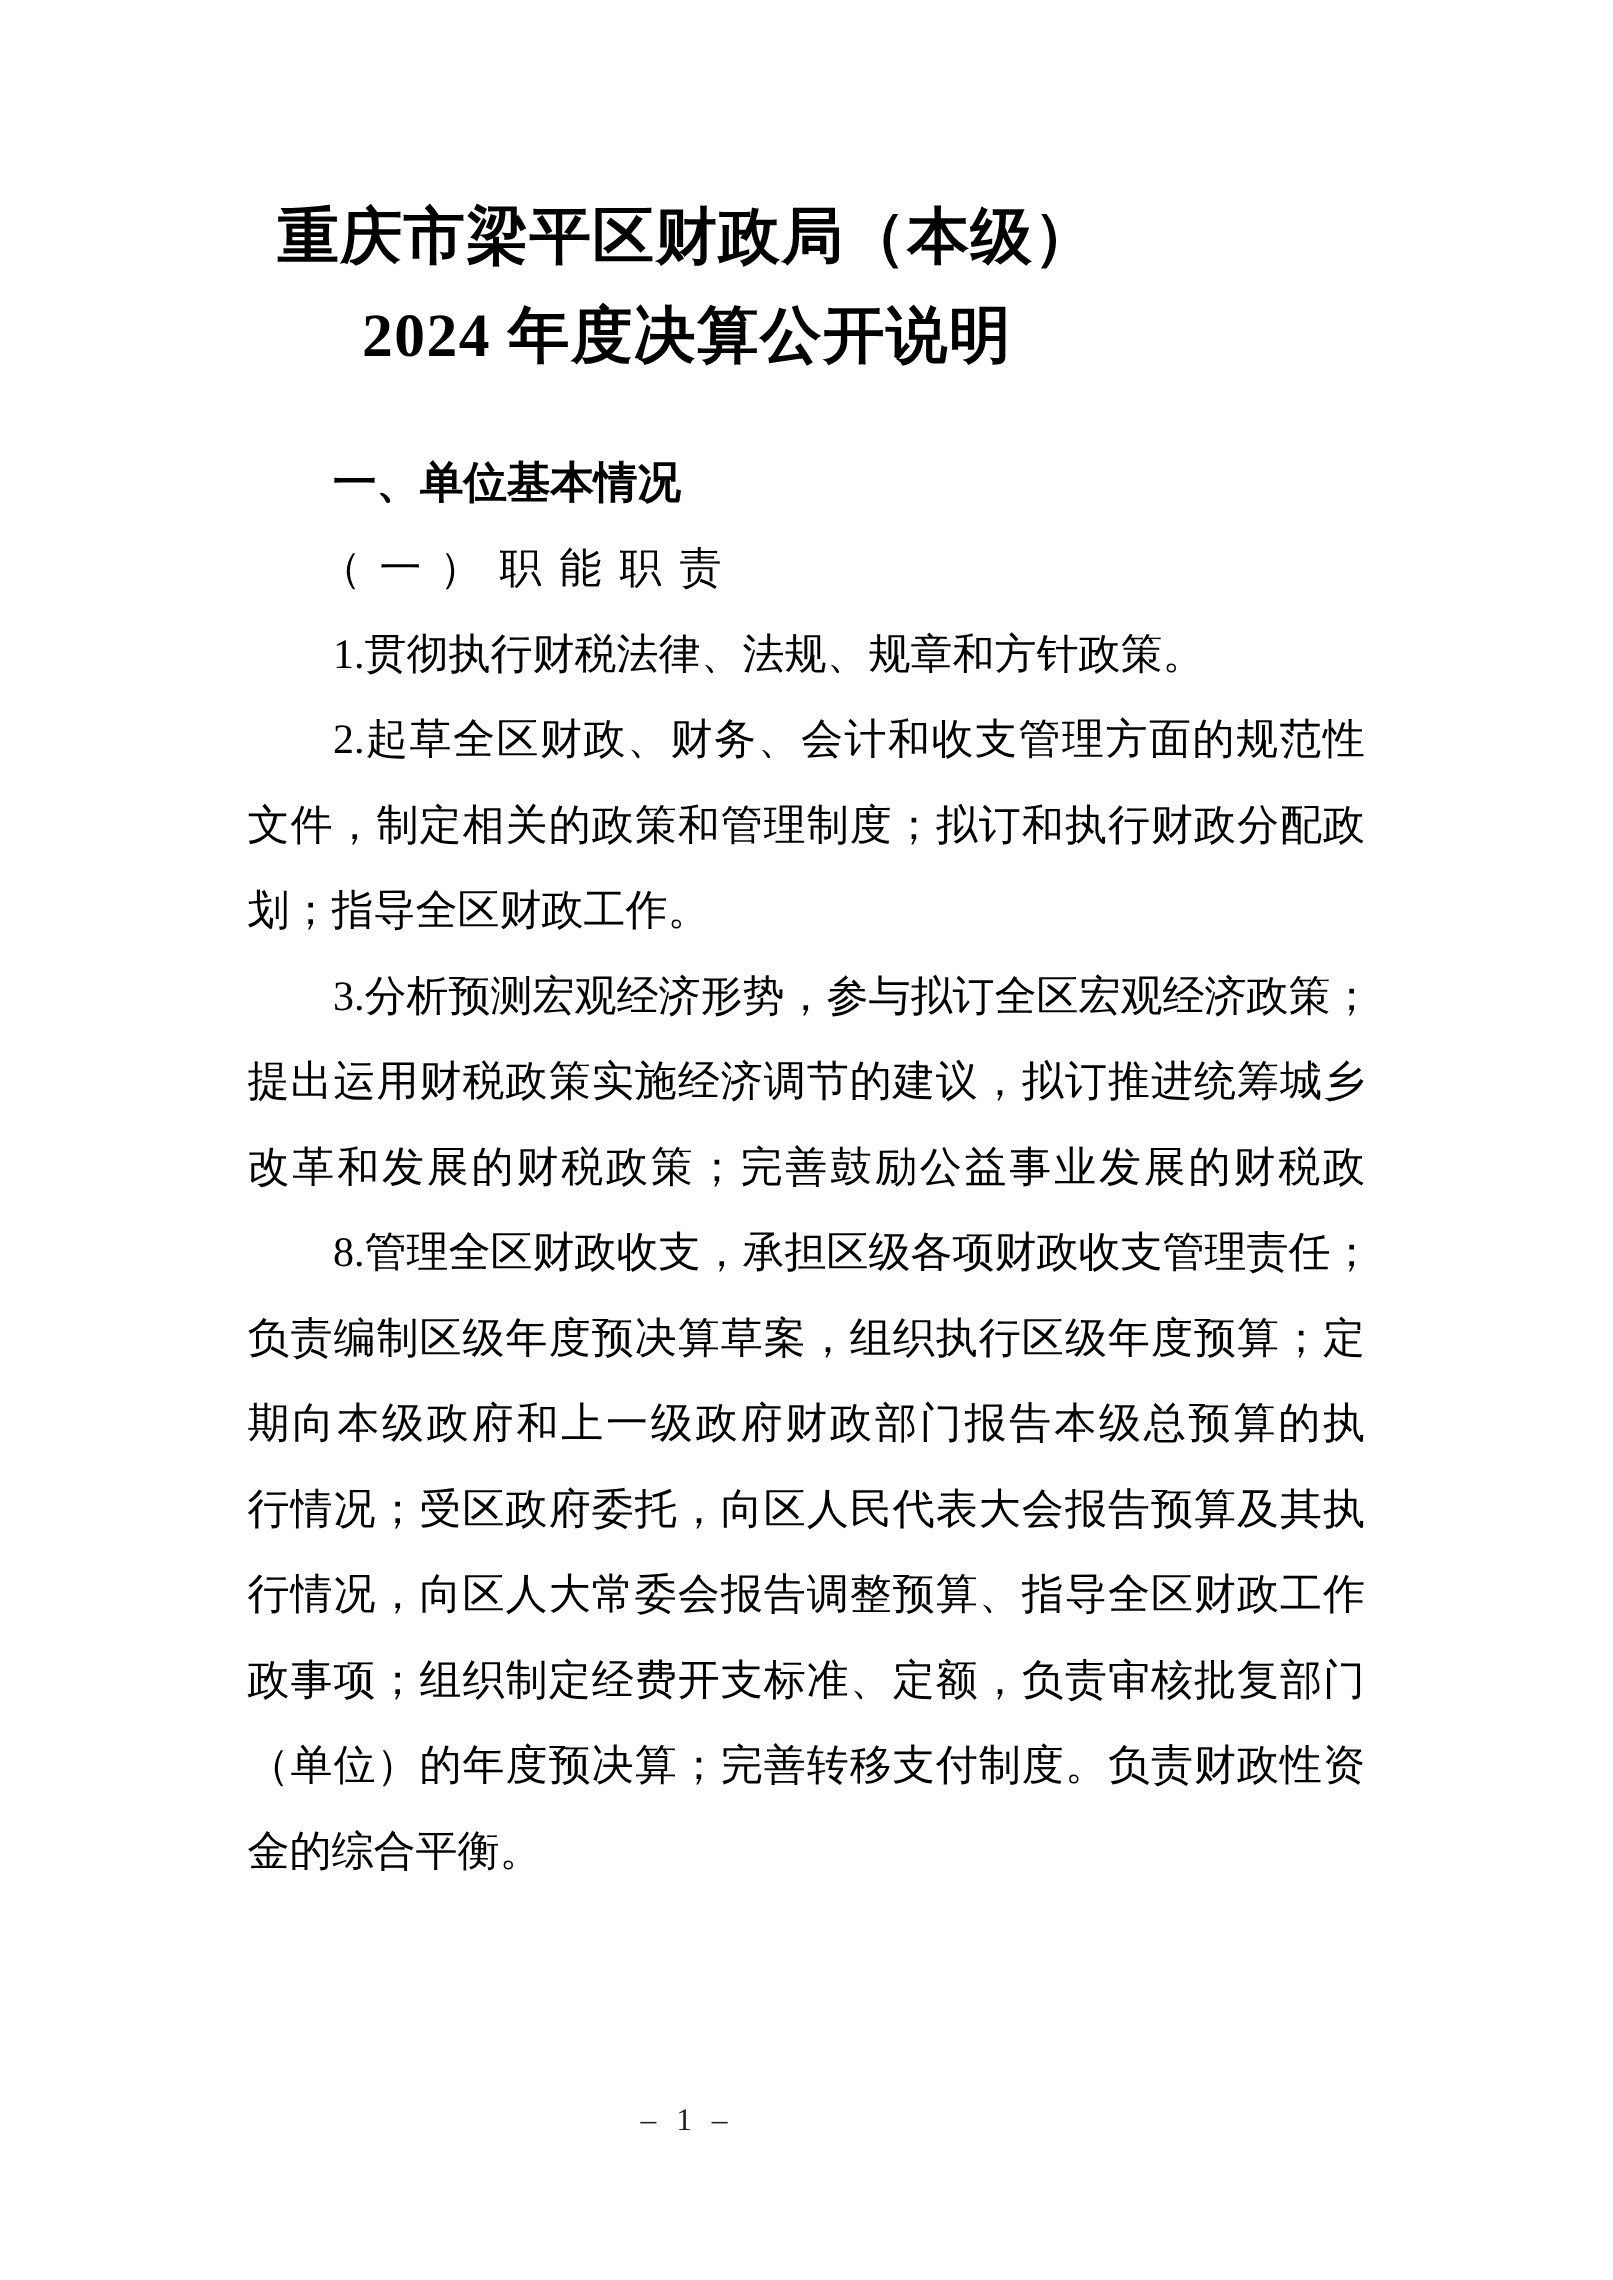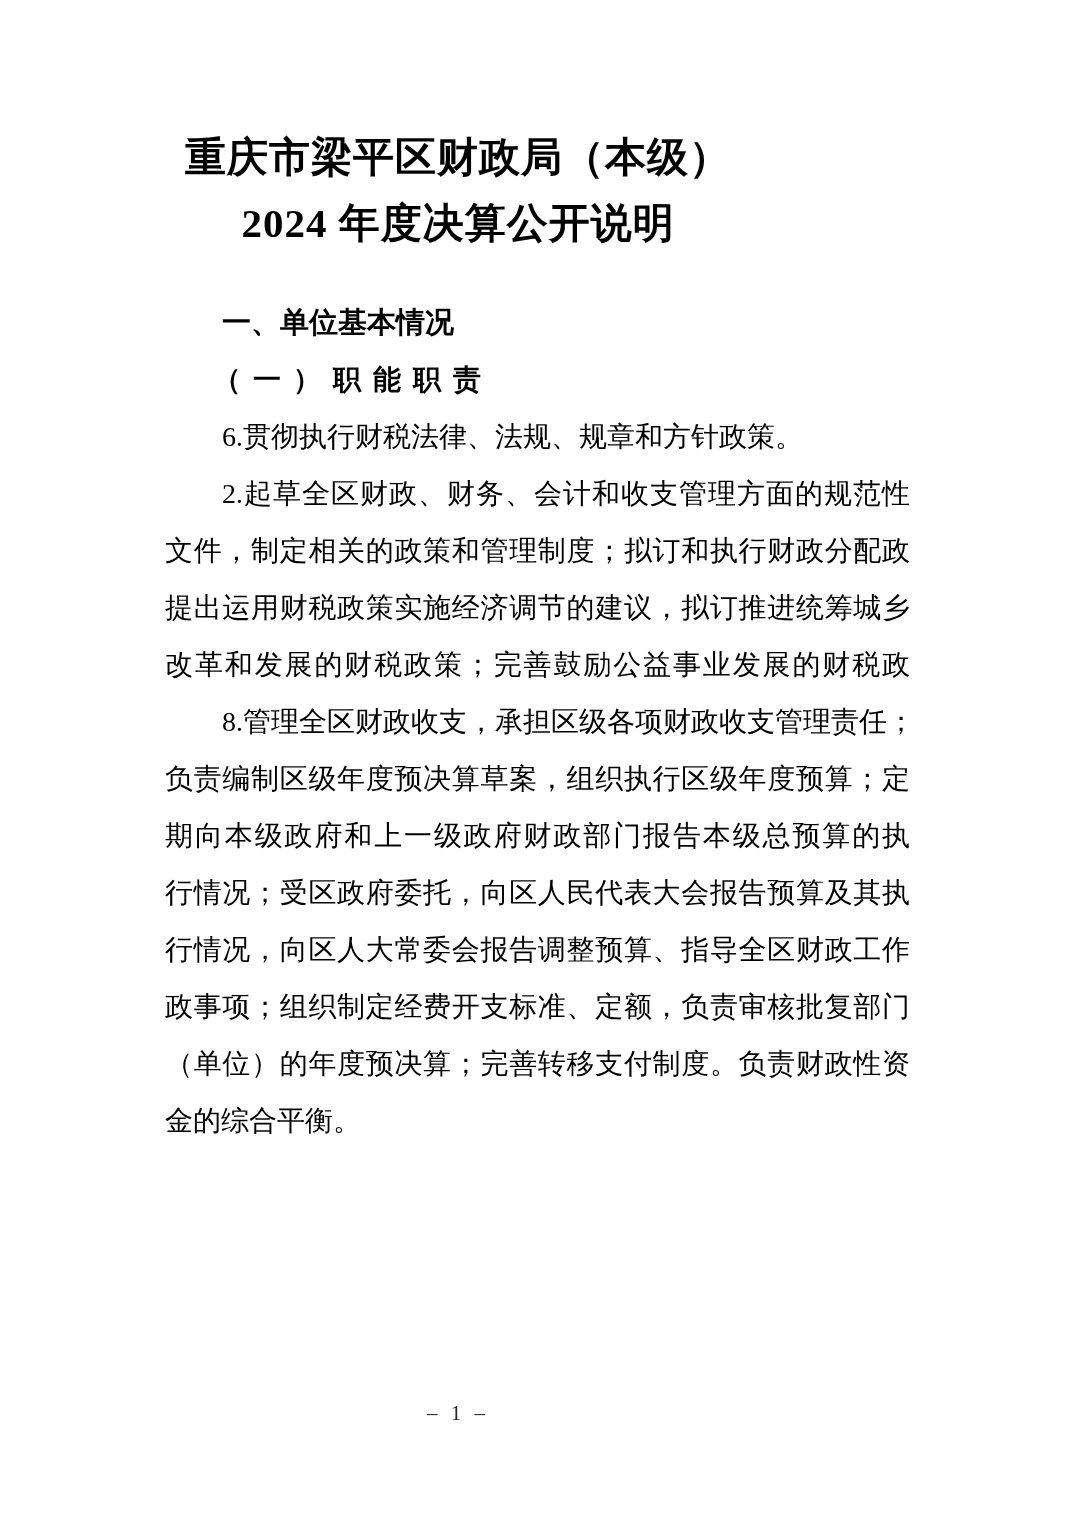--- a/index.html
+++ b/index.html
@@ -57,21 +57,20 @@
     font-size: 29px;
     text-indent: 57px;
     text-align: left;
     text-align-last: left;
   }
   .line.subheading {
     text-indent: 48px;
     letter-spacing: 12px;
     text-align: right;
     text-align-last: left;
-    font-weight: bold;
   }
   .footer-block {
     position: absolute;
     top: 1398px;
     left: 0;
     width: 100%;
     text-align: center;
     font-size: 21px;
     line-height: 30px;
     color: #222222;
@@ -87,25 +86,27 @@
     <div class="title-line">重庆市梁平区财政局（本级）</div>
     <div class="title-line">2024 年度决算公开说明</div>
   </div>
 
   <div class="body-block">
 
     <div class="line heading">一、单位基本情况</div>
 
     <div class="line subheading">（一）职能职责</div>
 
-    <div class="line first endline">6.贯彻执行财税法律、法规、规章和方针政策。</div>
+    <div class="line first endline">1.贯彻执行财税法律、法规、规章和方针政策。</div>
 
     <div class="line first">2.起草全区财政、财务、会计和收支管理方面的规范性</div>
     <div class="line">文件，制定相关的政策和管理制度；拟订和执行财政分配政</div>
+    <div class="line endline">划；指导全区财政工作。</div>
 
+    <div class="line first">3.分析预测宏观经济形势，参与拟订全区宏观经济政策；</div>
     <div class="line">提出运用财税政策实施经济调节的建议，拟订推进统筹城乡</div>
     <div class="line">改革和发展的财税政策；完善鼓励公益事业发展的财税政</div>
 
     <div class="line first">8.管理全区财政收支，承担区级各项财政收支管理责任；</div>
     <div class="line">负责编制区级年度预决算草案，组织执行区级年度预算；定</div>
     <div class="line">期向本级政府和上一级政府财政部门报告本级总预算的执</div>
     <div class="line">行情况；受区政府委托，向区人民代表大会报告预算及其执</div>
     <div class="line">行情况，向区人大常委会报告调整预算、指导全区财政工作</div>
     <div class="line">政事项；组织制定经费开支标准、定额，负责审核批复部门</div>
     <div class="line">（单位）的年度预决算；完善转移支付制度。负责财政性资</div>

